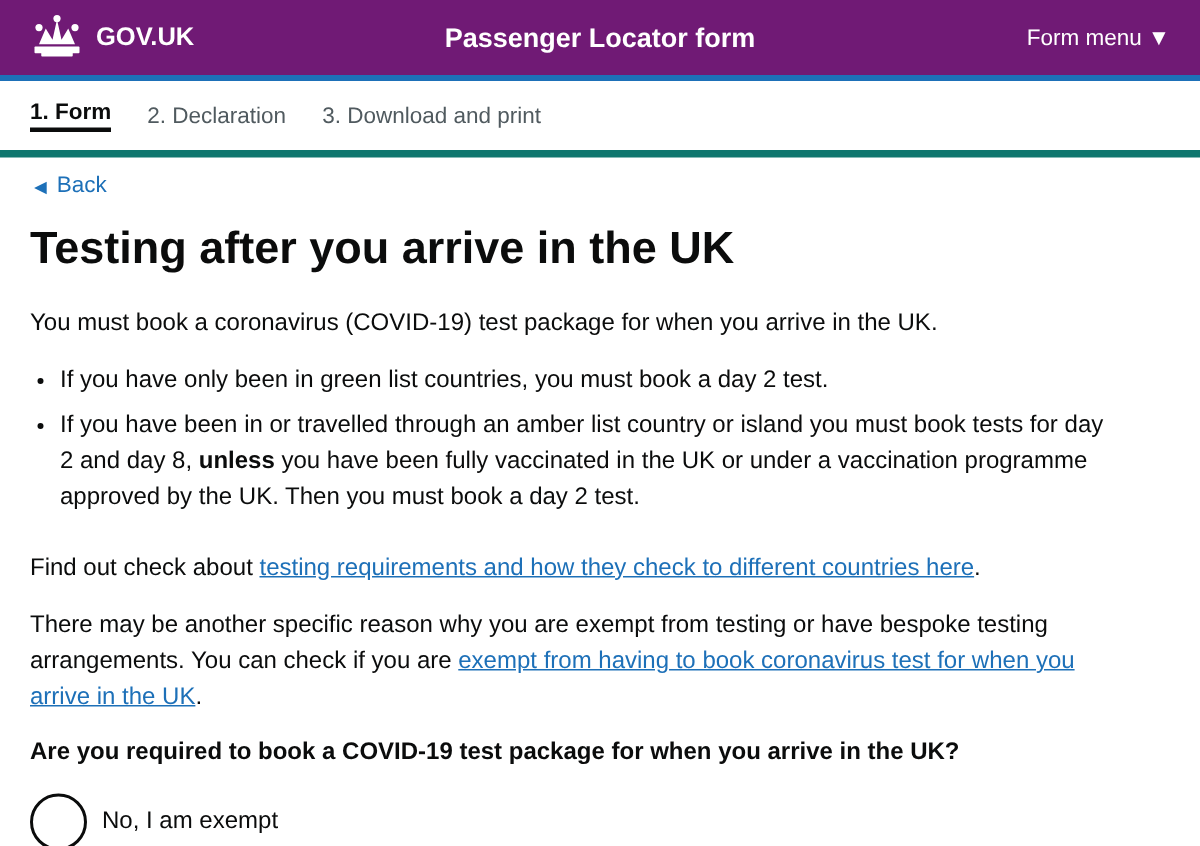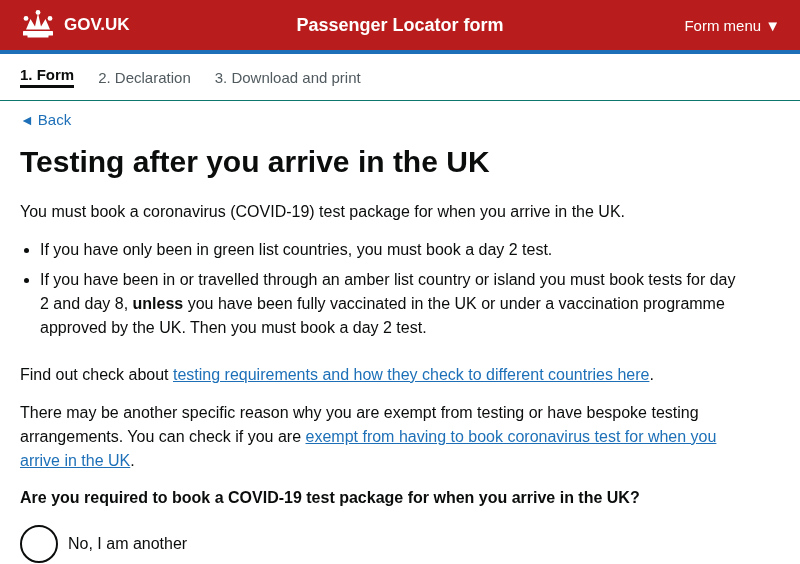--- a/index.html
+++ b/index.html
@@ -1,20 +1,20 @@
 <!DOCTYPE html>
 <html><head>
   <meta charset="utf-8">
   <style>
     * { margin: 0; padding: 0; box-sizing: border-box; }
     body { font-family: Arial, Helvetica, sans-serif; font-size: 16px; color: #0b0c0c; background: #fff; }
 
     
     .header {
-      background: #b91c1c;
+      background: #701a75;
       display: flex;
       align-items: center;
       justify-content: space-between;
       padding: 8px 20px;
       height: 50px;
     }
     .header-logo {
       display: flex;
       align-items: center;
       gap: 8px;
@@ -42,21 +42,21 @@
       align-items: center;
       gap: 4px;
     }
     .header-blue-bar {
       background: #1d70b8;
       height: 4px;
     }
 
     
     .steps-nav {
-      border-bottom: 1px solid #0f766e;
+      border-bottom: 5px solid #0f766e;
       padding: 12px 20px;
       display: flex;
       gap: 24px;
       align-items: center;
     }
     .step-item {
       font-size: 15px;
       color: #505a5f;
       text-decoration: none;
     }
@@ -207,16 +207,16 @@
 
   <p class="para">
     <span>There may be another specific reason why you are exempt from testing or have bespoke testing arrangements. You can check if you are </span><a class="link-text">exempt from having to book coronavirus test for when you arrive in the UK</a><span>.</span>
   </p>
 
   <p class="question-label">Are you required to book a COVID-19 test package for when you arrive in the UK?</p>
 
   <div class="radio-group">
     <label class="radio-option">
       <div class="radio-circle"></div>
-      <span class="radio-label">No, I am another</span>
+      <span class="radio-label">No, I am exempt</span>
     </label>
   </div>
 </main>
 
 </body></html>

